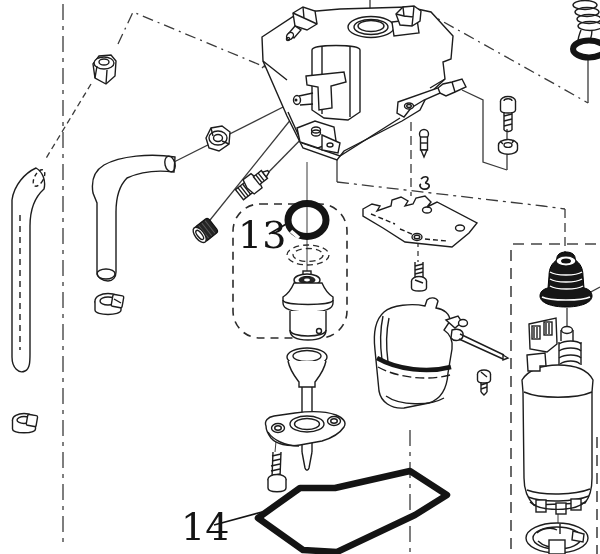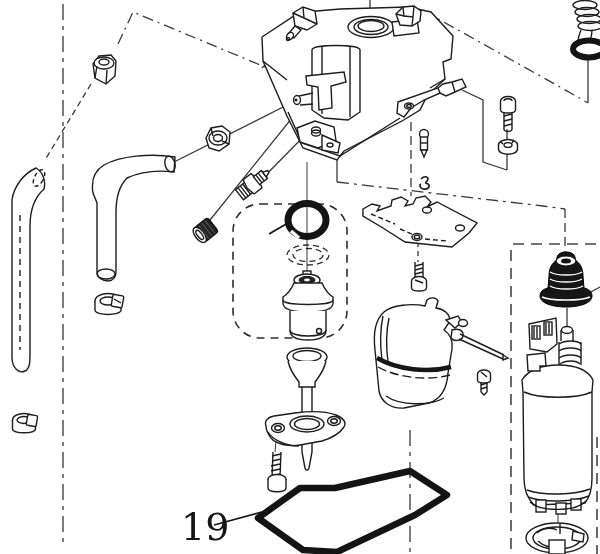--- a/index.html
+++ b/index.html
@@ -328,16 +328,17 @@
     <path class="kw" d="M573,531 L584,534 L583,542 L572,540 Z"></path>
     <path class="k" d="M560,524 V534" stroke-width="1.1"></path>
   </g>
 
   <g stroke="#141414" stroke-width="1.7" fill="none">
     <path d="M269,234 L288,223"></path>
     <path d="M214,525 L262,512"></path>
   </g>
 </svg>
 
-
-<div class="callout" style="left:181px;top:508px;">19</div>
+<div class="callout" style="left:238px;top:216px;">13</div>
+
+<div class="callout" style="left:181px;top:508px;">14</div>
 
 </div>
 
 </body></html>

